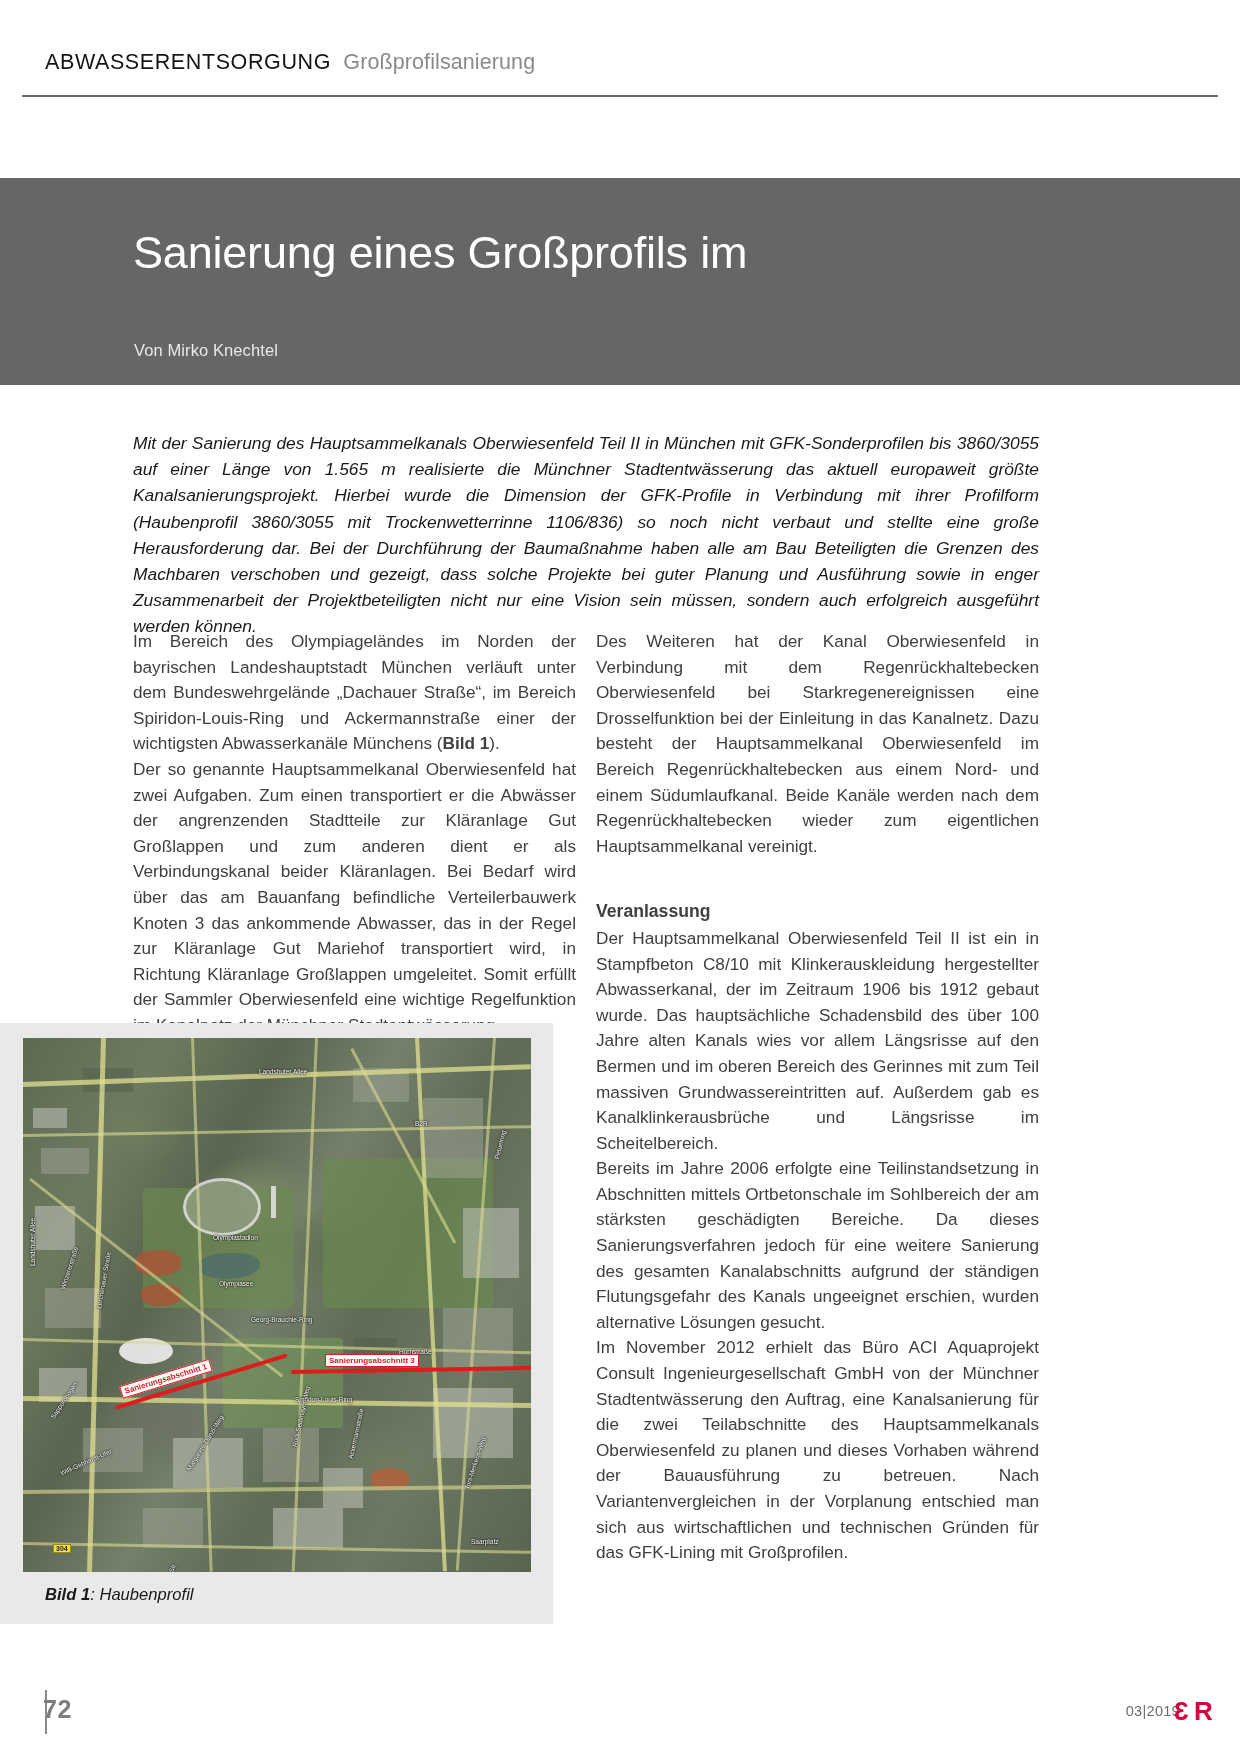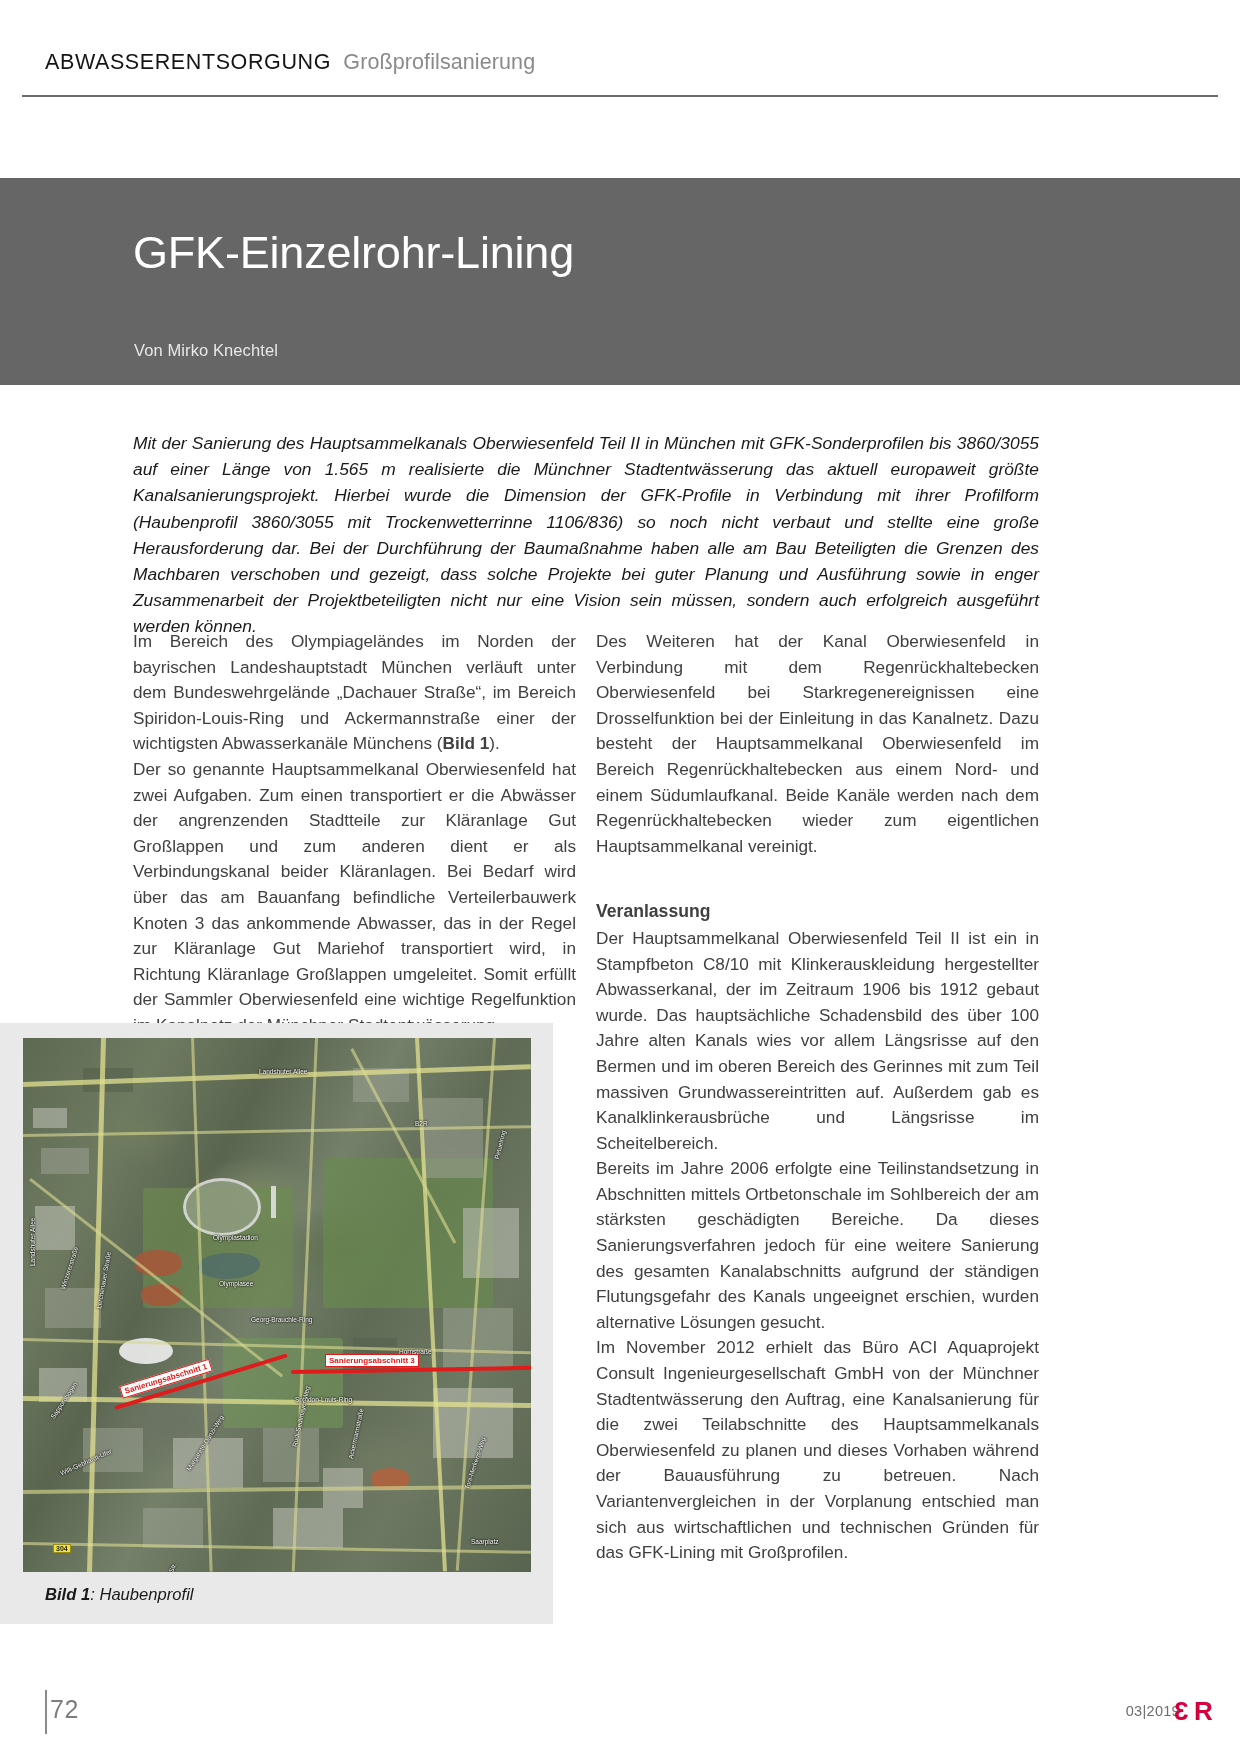--- a/index.html
+++ b/index.html
@@ -251,25 +251,26 @@
   #folio-rule {
     position: absolute;
     left: 45px;
     top: 1690px;
     width: 2px;
     height: 44px;
     background: #8b8b8b;
   }
   #folio-number {
     position: absolute;
-    left: 50px;
+    left: 43px;
     top: 1695px;
     font-size: 25px;
     color: #7d7d7d;
     letter-spacing: 0.5px;
+    font-weight: bold;
   }
   #issue-line {
     position: absolute;
     right: 60px;
     top: 1703px;
     font-size: 14.5px;
     color: #6d6d6d;
     letter-spacing: 0.3px;
     white-space: nowrap;
   }
@@ -304,21 +305,21 @@
 </head>
 <body>
 
 <div id="running-head">
   <span class="rh-strong">ABWASSERENTSORGUNG</span><span>&nbsp;&nbsp;</span><span class="rh-light">Großprofilsanierung</span>
 </div>
 <div id="head-rule"></div>
 
 <div id="title-banner"></div>
 <h1 id="title-text">
-  <span class="tl">GFK-Einzelrohr-Lining</span>
+  <span class="tl">Sanierung eines Großprofils im</span>
 </h1>
 <div id="author-line">Von Mirko Knechtel</div>
 
 <div id="abstract">Mit der Sanierung des Hauptsammelkanals Oberwiesenfeld Teil II in München mit GFK-Sonderprofilen bis 3860/3055 auf einer Länge von 1.565 m realisierte die Münchner Stadtentwässerung das aktuell europaweit größte Kanalsanierungsprojekt. Hierbei wurde die Dimension der GFK-Profile in Verbindung mit ihrer Profilform (Haubenprofil 3860/3055 mit Trockenwetterrinne 1106/836) so noch nicht verbaut und stellte eine große Herausforderung dar. Bei der Durchführung der Baumaßnahme haben alle am Bau Beteiligten die Grenzen des Machbaren verschoben und gezeigt, dass solche Projekte bei guter Planung und Ausführung sowie in enger Zusammenarbeit der Projektbeteiligten nicht nur eine Vision sein müssen, sondern auch erfolgreich ausgeführt werden können.</div>
 
 <div class="col" id="col-left">
   <p><span>Im Bereich des Olympiageländes im Norden der bayrischen Landeshauptstadt München verläuft unter dem Bundeswehrgelände „Dachauer Straße“, im Bereich Spiridon-Louis-Ring und Ackermannstraße einer der wichtigsten Abwasserkanäle Münchens (</span><b class="inline-b">Bild 1</b><span>).</span></p>
   <p>Der so genannte Hauptsammelkanal Oberwiesenfeld hat zwei Aufgaben. Zum einen transportiert er die Abwässer der angrenzenden Stadtteile zur Kläranlage Gut Großlappen und zum anderen dient er als Verbindungskanal beider Kläranlagen. Bei Bedarf wird über das am Bauanfang befindliche Verteilerbauwerk Knoten 3 das ankommende Abwasser, das in der Regel zur Kläranlage Gut Mariehof transportiert wird, in Richtung Kläranlage Großlappen umgeleitet. Somit erfüllt der Sammler Oberwiesenfeld eine wichtige Regelfunktion im Kanalnetz der Münchner Stadtentwässerung.</p>
 </div>
 

